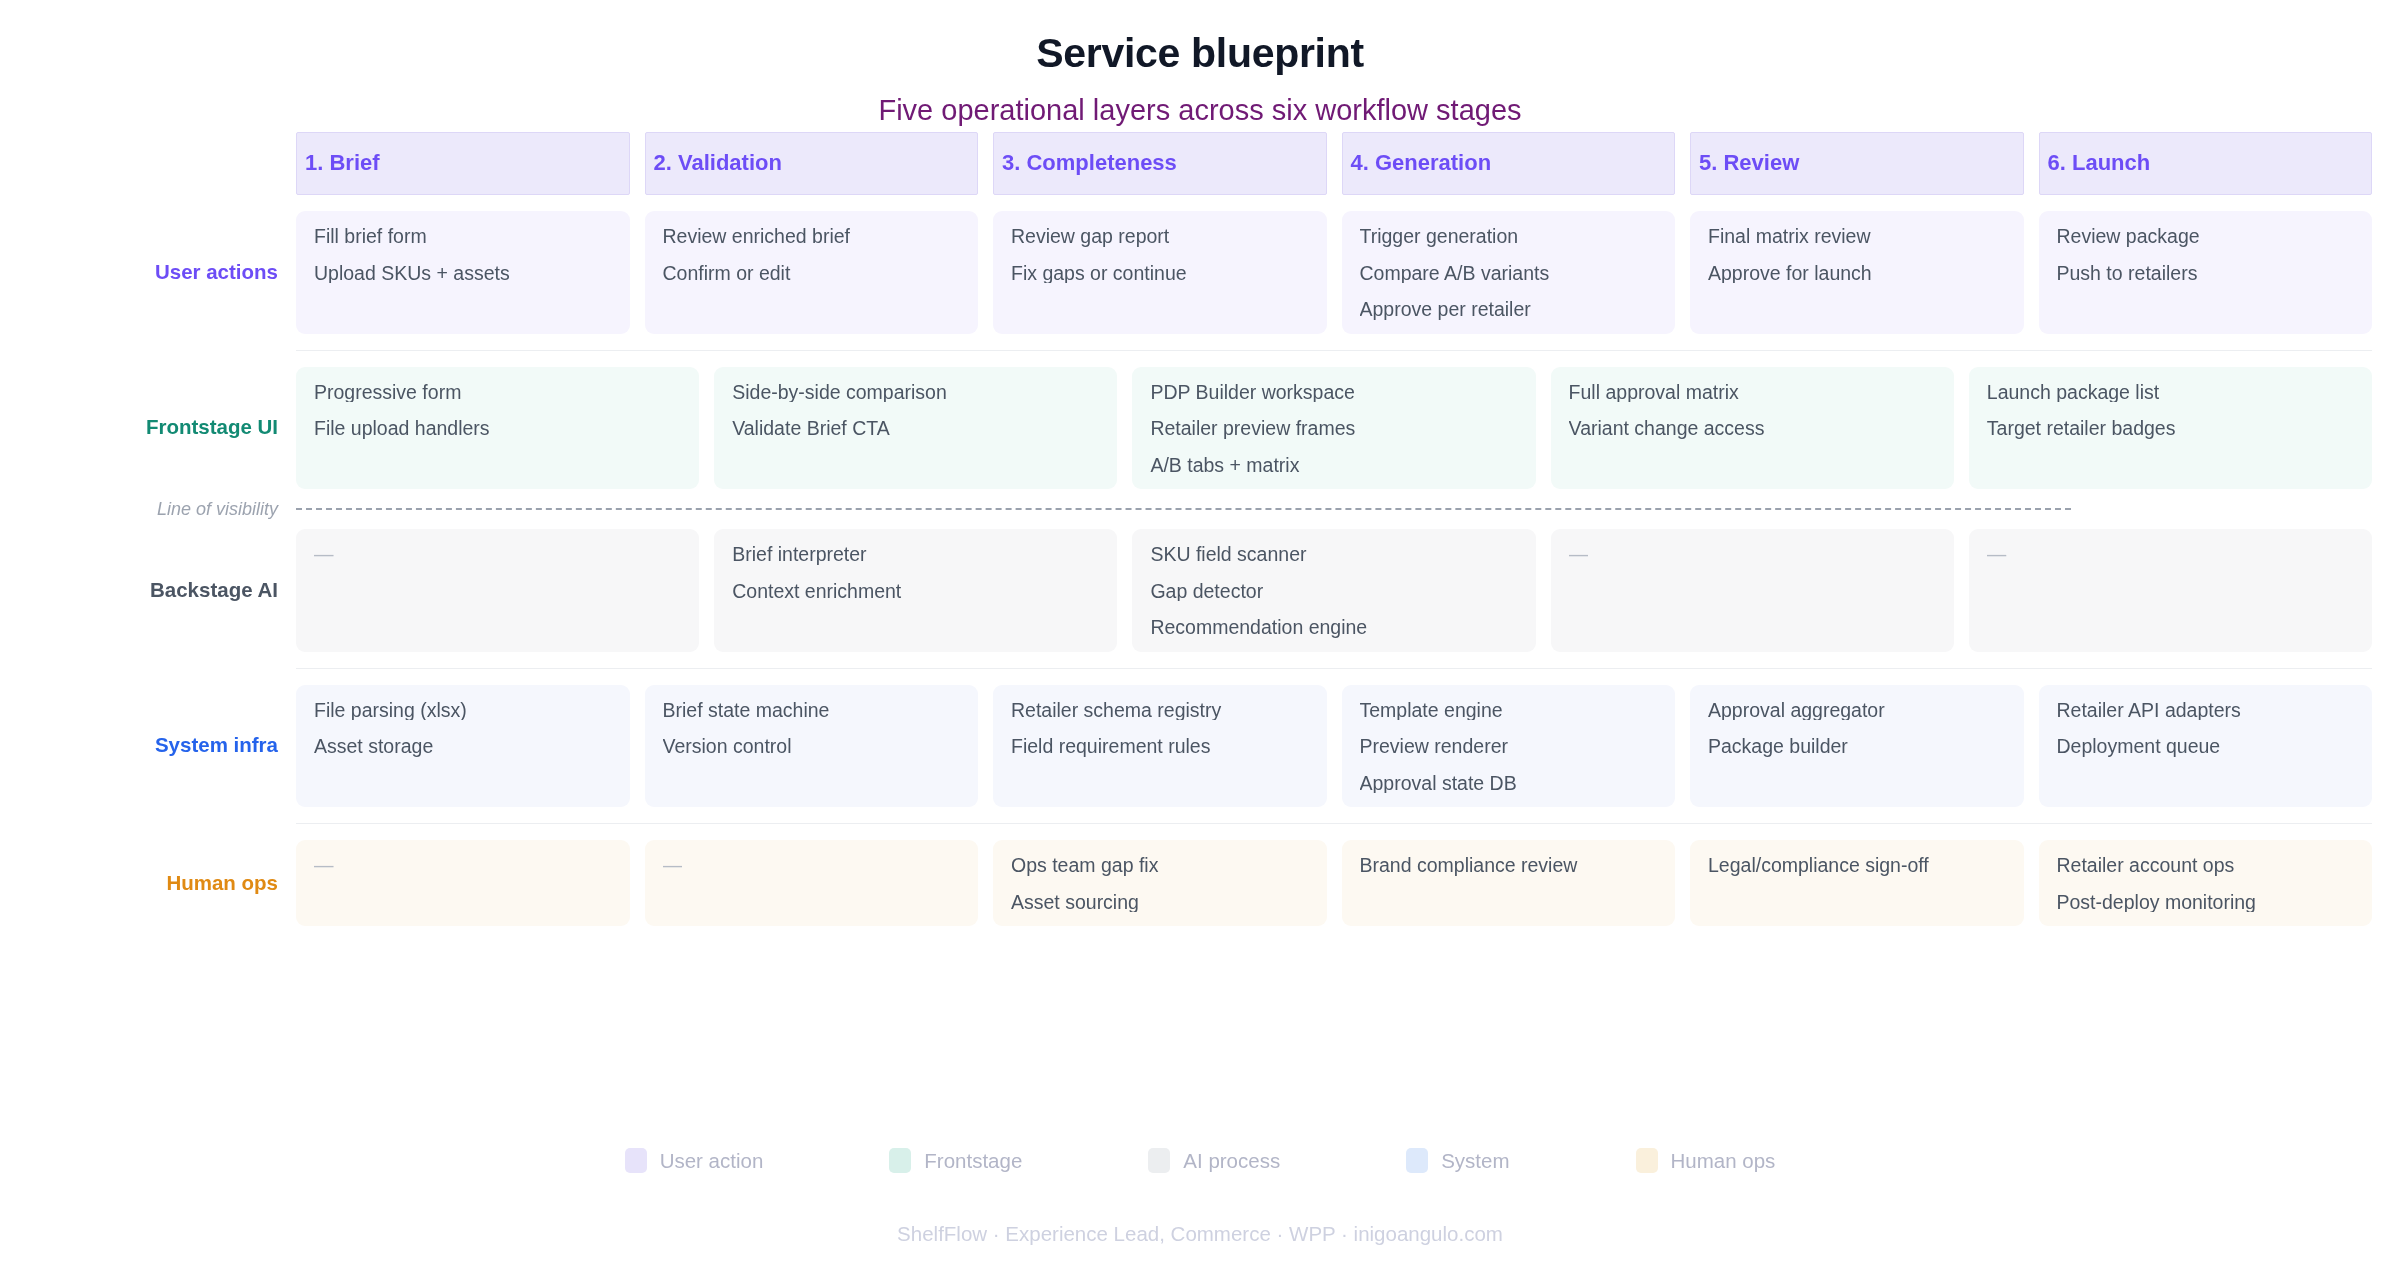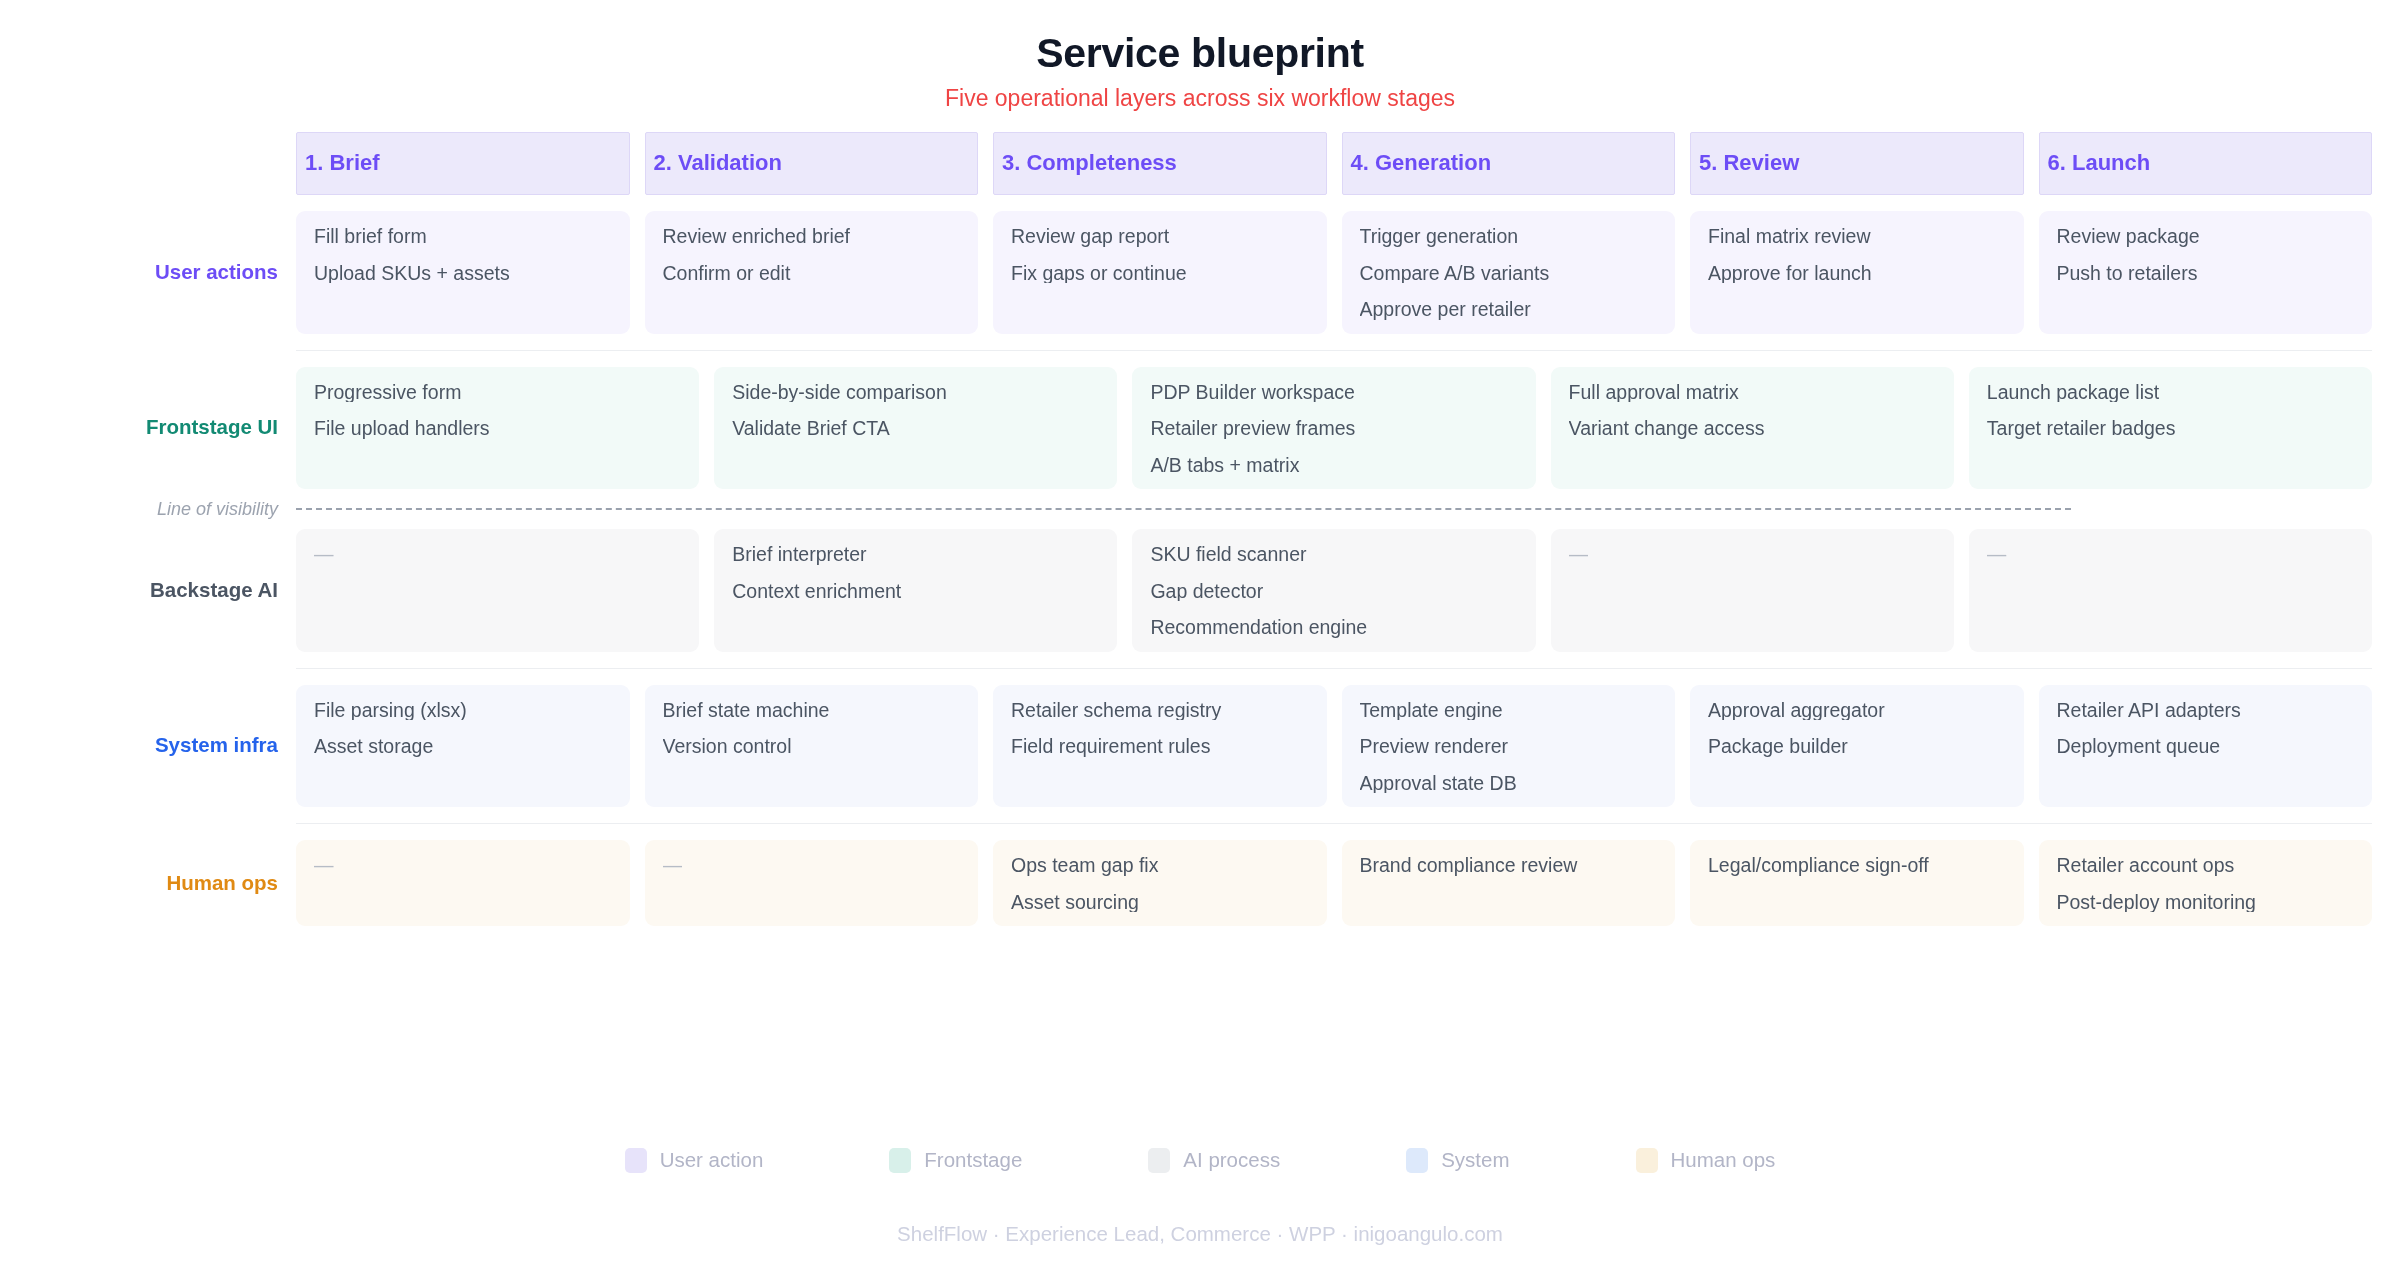--- a/index.html
+++ b/index.html
@@ -29,23 +29,23 @@
   }
   .title {
     font-size: 41px;
     font-weight: bold;
     color: #111827;
     letter-spacing: -0.3px;
     line-height: 1.15;
     margin: 0;
   }
   .subtitle {
-    font-size: 23px;
-    color: #ef4444;
-    margin-top: 8px;
+    font-size: 29px;
+    color: #701a75;
+    margin-top: 16px;
     line-height: 1.2;
   }
 
   
   .board {
     position: absolute;
     left: 0;
     top: 132px;
     width: 2400px;
   }
@@ -162,20 +162,21 @@
     position: absolute;
     top: 1148px;
     left: 0;
     width: 2400px;
     display: flex;
     justify-content: center;
     gap: 126px;
   }
   .legend-item {
     display: flex;
+    align-items: center;
     gap: 13px;
   }
   .swatch {
     width: 22px;
     height: 25px;
     border-radius: 5px;
     display: block;
   }
   .legend-label {
     font-size: 20.5px;

